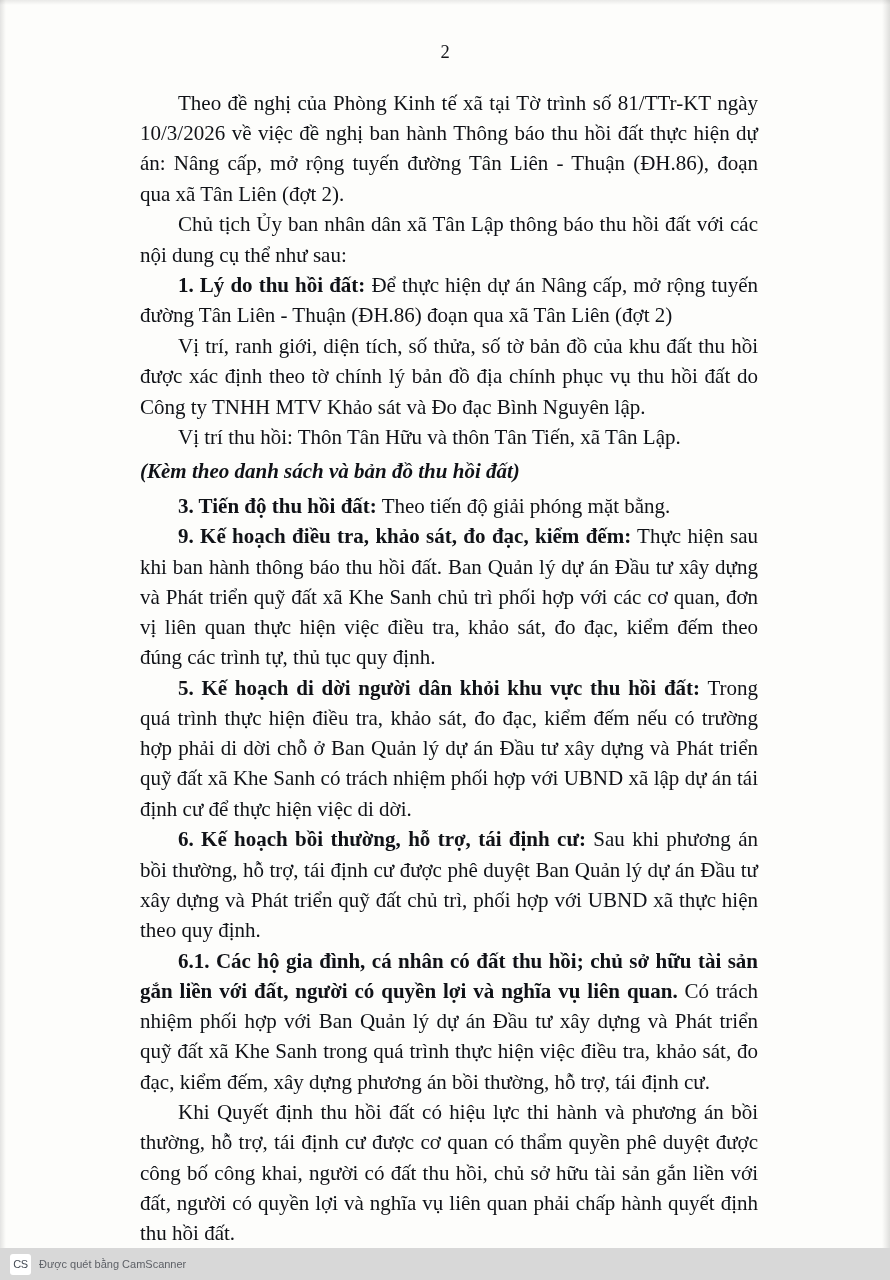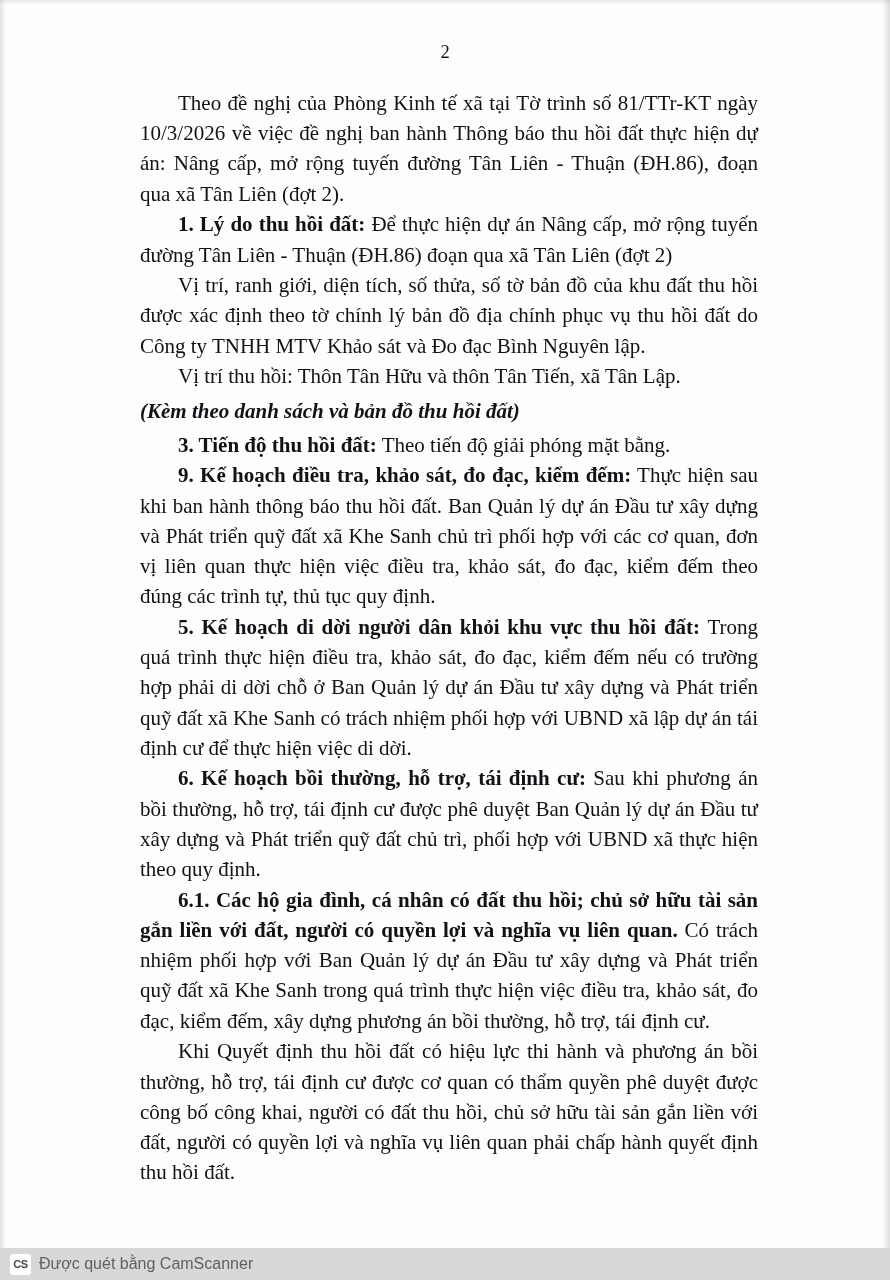--- a/index.html
+++ b/index.html
@@ -85,29 +85,29 @@
     box-sizing: border-box;
   }
   .cs-badge {
     width: 21px;
     height: 21px;
     border-radius: 3px;
     background: #ffffff;
     color: #444b55;
     font-family: "Liberation Sans", sans-serif;
     font-size: 11px;
-    font-weight: bold;
+    font-weight: normal;
     display: flex;
     align-items: center;
     justify-content: center;
     letter-spacing: -0.5px;
   }
   .cs-text {
     font-family: "Liberation Sans", sans-serif;
-    font-size: 16px;
+    font-size: 11px;
     color: #5e6167;
   }
   .edge-shadow-left {
     position: absolute;
     left: 0; top: 0;
     width: 6px; height: 1248px;
     background: linear-gradient(to right, rgba(0,0,0,0.10), rgba(0,0,0,0));
   }
   .edge-shadow-right {
     position: absolute;
@@ -128,20 +128,21 @@
 <div class="page">
   <div class="paper">
     <div class="edge-shadow-left"></div>
     <div class="edge-shadow-right"></div>
     <div class="edge-shadow-top"></div>
 
     <div class="page-number">2</div>
 
     <div class="content" id="doc-body">
         <div class="para"><span>Theo đề nghị của Phòng Kinh tế xã tại Tờ trình số 81/TTr-KT ngày 10/3/2026 về việc đề nghị ban hành Thông báo thu hồi đất thực hiện dự án: Nâng cấp, mở rộng tuyến đường Tân Liên - Thuận (ĐH.86), đoạn qua xã Tân Liên (đợt 2).</span></div>
+        <div class="para"><span>Chủ tịch Ủy ban nhân dân xã Tân Lập thông báo thu hồi đất với các nội dung cụ thể như sau:</span></div>
         <div class="para"><span class="b">1. Lý do thu hồi đất:</span><span> Để thực hiện dự án Nâng cấp, mở rộng tuyến đường Tân Liên - Thuận (ĐH.86) đoạn qua xã Tân Liên (đợt 2)</span></div>
         <div class="para"><span>Vị trí, ranh giới, diện tích, số thửa, số tờ bản đồ của khu đất thu hồi được xác định theo tờ chính lý bản đồ địa chính phục vụ thu hồi đất do Công ty TNHH MTV Khảo sát và Đo đạc Bình Nguyên lập.</span></div>
         <div class="para"><span>Vị trí thu hồi: Thôn Tân Hữu và thôn Tân Tiến, xã Tân Lập.</span></div>
         <div class="para center"><span class="b i">(Kèm theo danh sách và bản đồ thu hồi đất)</span></div>
         <div class="para"><span class="b">3. Tiến độ thu hồi đất:</span><span> Theo tiến độ giải phóng mặt bằng.</span></div>
         <div class="para"><span class="b">9. Kế hoạch điều tra, khảo sát, đo đạc, kiểm đếm:</span><span> Thực hiện sau khi ban hành thông báo thu hồi đất. Ban Quản lý dự án Đầu tư xây dựng và Phát triển quỹ đất xã Khe Sanh chủ trì phối hợp với các cơ quan, đơn vị liên quan thực hiện việc điều tra, khảo sát, đo đạc, kiểm đếm theo đúng các trình tự, thủ tục quy định.</span></div>
         <div class="para"><span class="b">5. Kế hoạch di dời người dân khỏi khu vực thu hồi đất:</span><span> Trong quá trình thực hiện điều tra, khảo sát, đo đạc, kiểm đếm nếu có trường hợp phải di dời chỗ ở Ban Quản lý dự án Đầu tư xây dựng và Phát triển quỹ đất xã Khe Sanh có trách nhiệm phối hợp với UBND xã lập dự án tái định cư để thực hiện việc di dời.</span></div>
         <div class="para"><span class="b">6. Kế hoạch bồi thường, hỗ trợ, tái định cư:</span><span> Sau khi phương án bồi thường, hỗ trợ, tái định cư được phê duyệt Ban Quản lý dự án Đầu tư xây dựng và Phát triển quỹ đất chủ trì, phối hợp với UBND xã thực hiện theo quy định.</span></div>
         <div class="para"><span class="b">6.1. Các hộ gia đình, cá nhân có đất thu hồi; chủ sở hữu tài sản gắn liền với đất, người có quyền lợi và nghĩa vụ liên quan.</span><span> Có trách nhiệm phối hợp với Ban Quản lý dự án Đầu tư xây dựng và Phát triển quỹ đất xã Khe Sanh trong quá trình thực hiện việc điều tra, khảo sát, đo đạc, kiểm đếm, xây dựng phương án bồi thường, hỗ trợ, tái định cư.</span></div>
         <div class="para"><span>Khi Quyết định thu hồi đất có hiệu lực thi hành và phương án bồi thường, hỗ trợ, tái định cư được cơ quan có thẩm quyền phê duyệt được công bố công khai, người có đất thu hồi, chủ sở hữu tài sản gắn liền với đất, người có quyền lợi và nghĩa vụ liên quan phải chấp hành quyết định thu hồi đất.</span></div>

